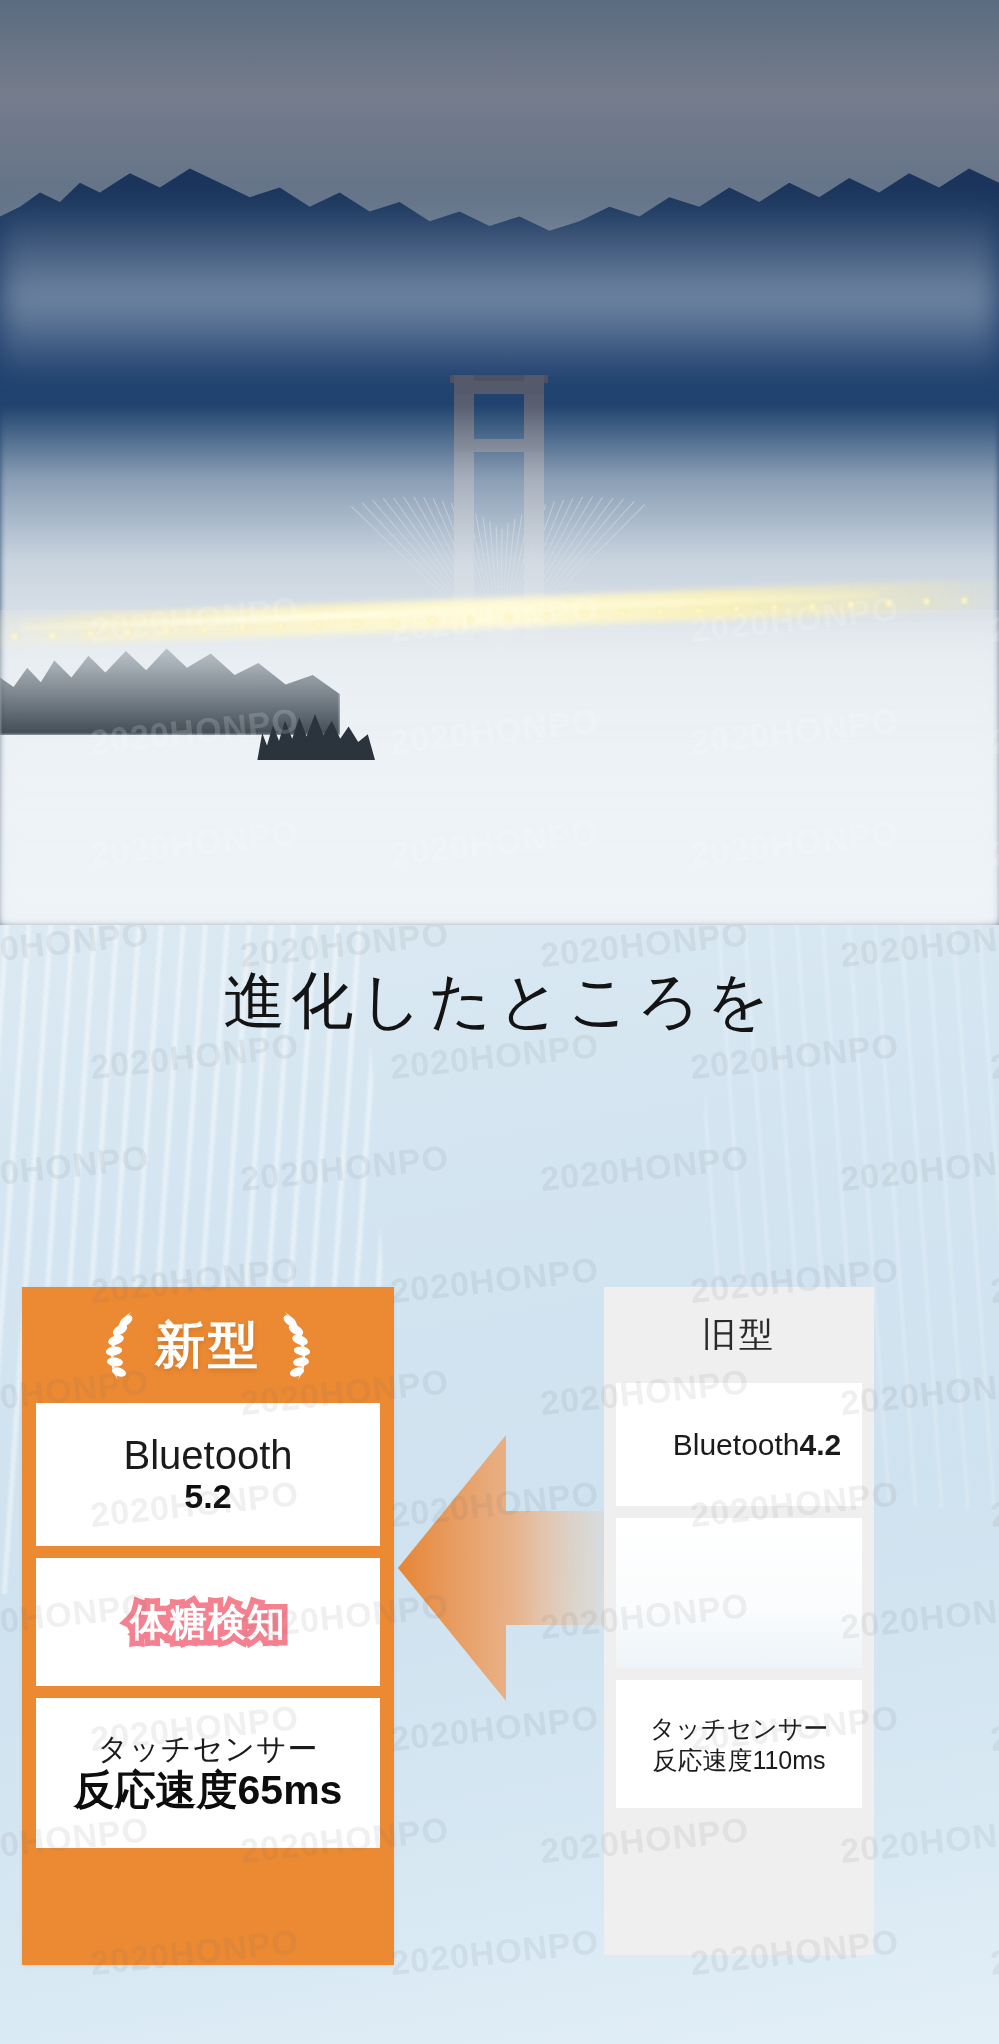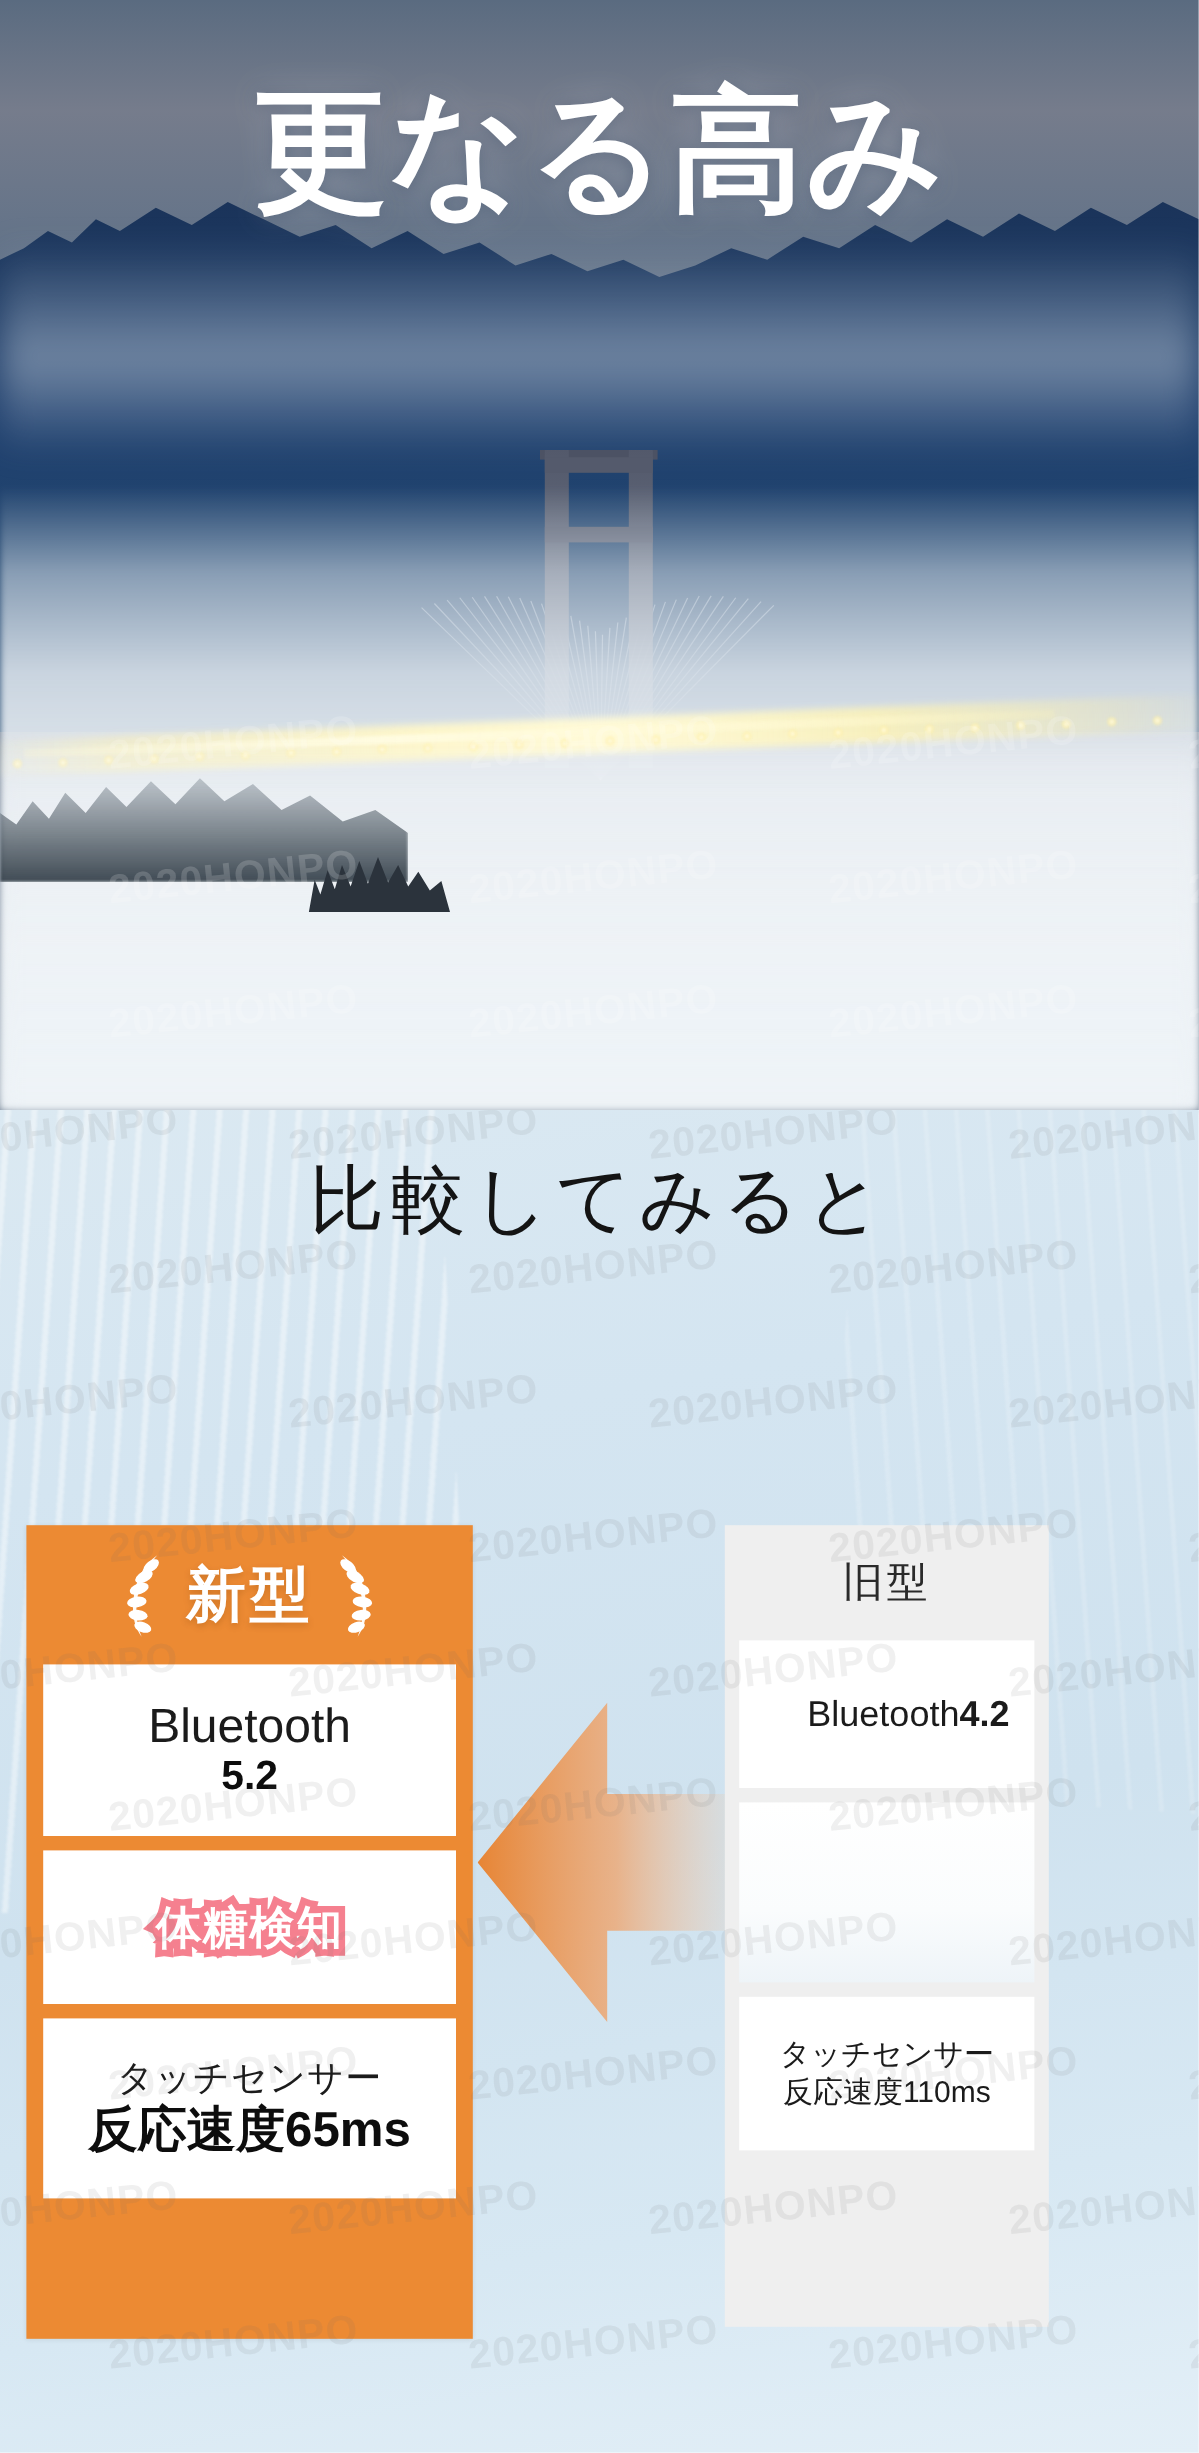--- a/index.html
+++ b/index.html
@@ -185,21 +185,21 @@
     text-align:center;
     color:#141414;
     font-size:62px;
     line-height:1.33;
     letter-spacing:6px;
     font-weight:500;
     z-index:5;
   }
 
   
-  .cards { position:absolute; left:0; top:346px; width:822px; height:700px; z-index:5; }
+  .cards { position:absolute; left:0; top:362px; width:822px; height:700px; z-index:5; }
 
   .card-new {
     position:absolute; left:22px; top:0; width:372px; height:678px;
     background:#EC8A33;
     box-shadow:0 1px 4px rgba(0,0,0,.08);
   }
   .card-new-head {
     height:116px;
     display:flex; align-items:center; justify-content:center; gap:14px;
   }
@@ -356,21 +356,20 @@
         <div class="lamp" style="left:846px;top:600.1px"></div>
         <div class="lamp" style="left:884px;top:598.65px"></div>
         <div class="lamp" style="left:922px;top:597.2px"></div>
         <div class="lamp" style="left:960px;top:595.75px"></div>
       </div>
     <div class="fog2"></div>
     <div class="treeline"></div>
     <div class="tree-cluster"></div>
 
     <h1 class="hero-title">
-      <span class="l1">更なる高み</span>
     </h1>
 
     <div class="wm light" id="wm-hero">
         <span style="left:90px;top:600px">2020HONPO</span>
         <span style="left:390px;top:600px">2020HONPO</span>
         <span style="left:690px;top:600px">2020HONPO</span>
         <span style="left:990px;top:600px">2020HONPO</span>
         <span style="left:90px;top:712px">2020HONPO</span>
         <span style="left:390px;top:712px">2020HONPO</span>
         <span style="left:690px;top:712px">2020HONPO</span>
@@ -380,21 +379,21 @@
         <span style="left:690px;top:824px">2020HONPO</span>
         <span style="left:990px;top:824px">2020HONPO</span>
       </div>
   </section>
 
   <section class="compare">
     <div class="beams"></div>
     <div class="beams2"></div>
 
     <h2 class="sec-title">
-      <span>比較してみると</span><br>
+      <span>進化したところを</span><br>
     </h2>
 
     <div class="wm" id="wm-compare">
         <span style="left:-60px;top:0px">2020HONPO</span>
         <span style="left:240px;top:0px">2020HONPO</span>
         <span style="left:540px;top:0px">2020HONPO</span>
         <span style="left:840px;top:0px">2020HONPO</span>
         <span style="left:90px;top:112px">2020HONPO</span>
         <span style="left:390px;top:112px">2020HONPO</span>
         <span style="left:690px;top:112px">2020HONPO</span>

